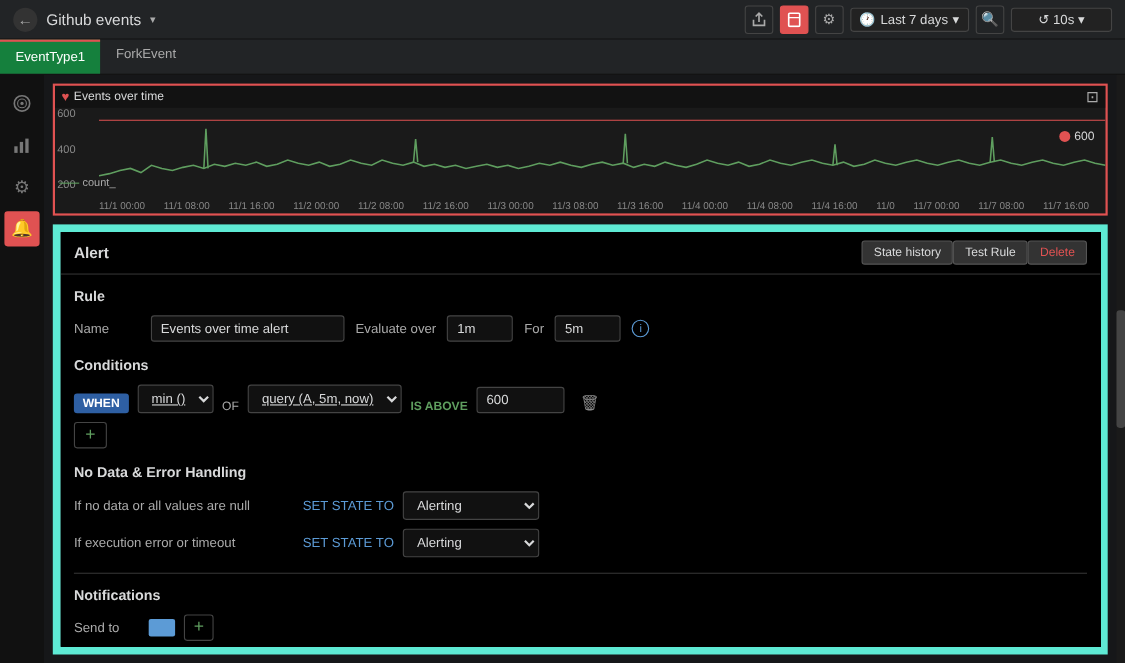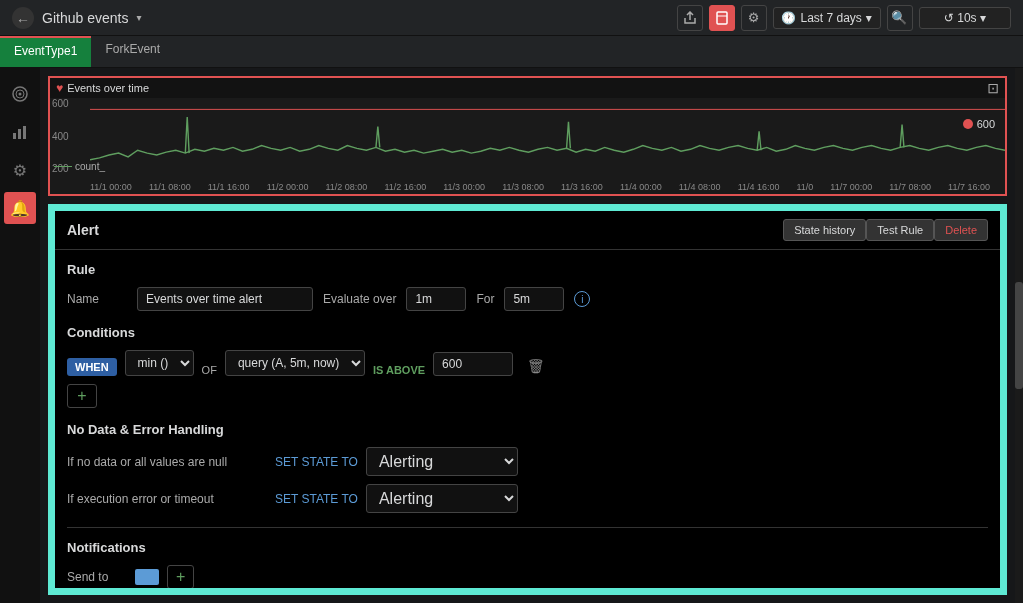--- a/index.html
+++ b/index.html
@@ -313,20 +313,21 @@
       font-weight: bold;
     }
     .condition-select {
       background: #111;
       border: 1px solid #444;
       border-radius: 3px;
       padding: 4px 8px;
       color: #d8d9da;
       font-size: 12px;
       cursor: pointer;
+      text-decoration: underline;
     }
     .badge-of {
       color: #aaa; font-size: 11px;
     }
     .badge-is-above {
       color: #5f9e5f; font-size: 11px; font-weight: bold;
     }
     .condition-value-input {
       background: #111;
       border: 1px solid #444;
@@ -372,21 +373,21 @@
       color: #5c9bd6;
       font-size: 12px;
       font-weight: 500;
     }
     .state-select {
       background: #111;
       border: 1px solid #444;
       border-radius: 3px;
       padding: 4px 8px;
       color: #d8d9da;
-      font-size: 16px;
+      font-size: 12px;
       cursor: pointer;
       min-width: 120px;
     }
 
     .notifications-section { margin-top: 14px; }
     .notifications-divider {
       border-top: 1px solid #333;
       padding-top: 12px;
     }
     .send-to-row {

